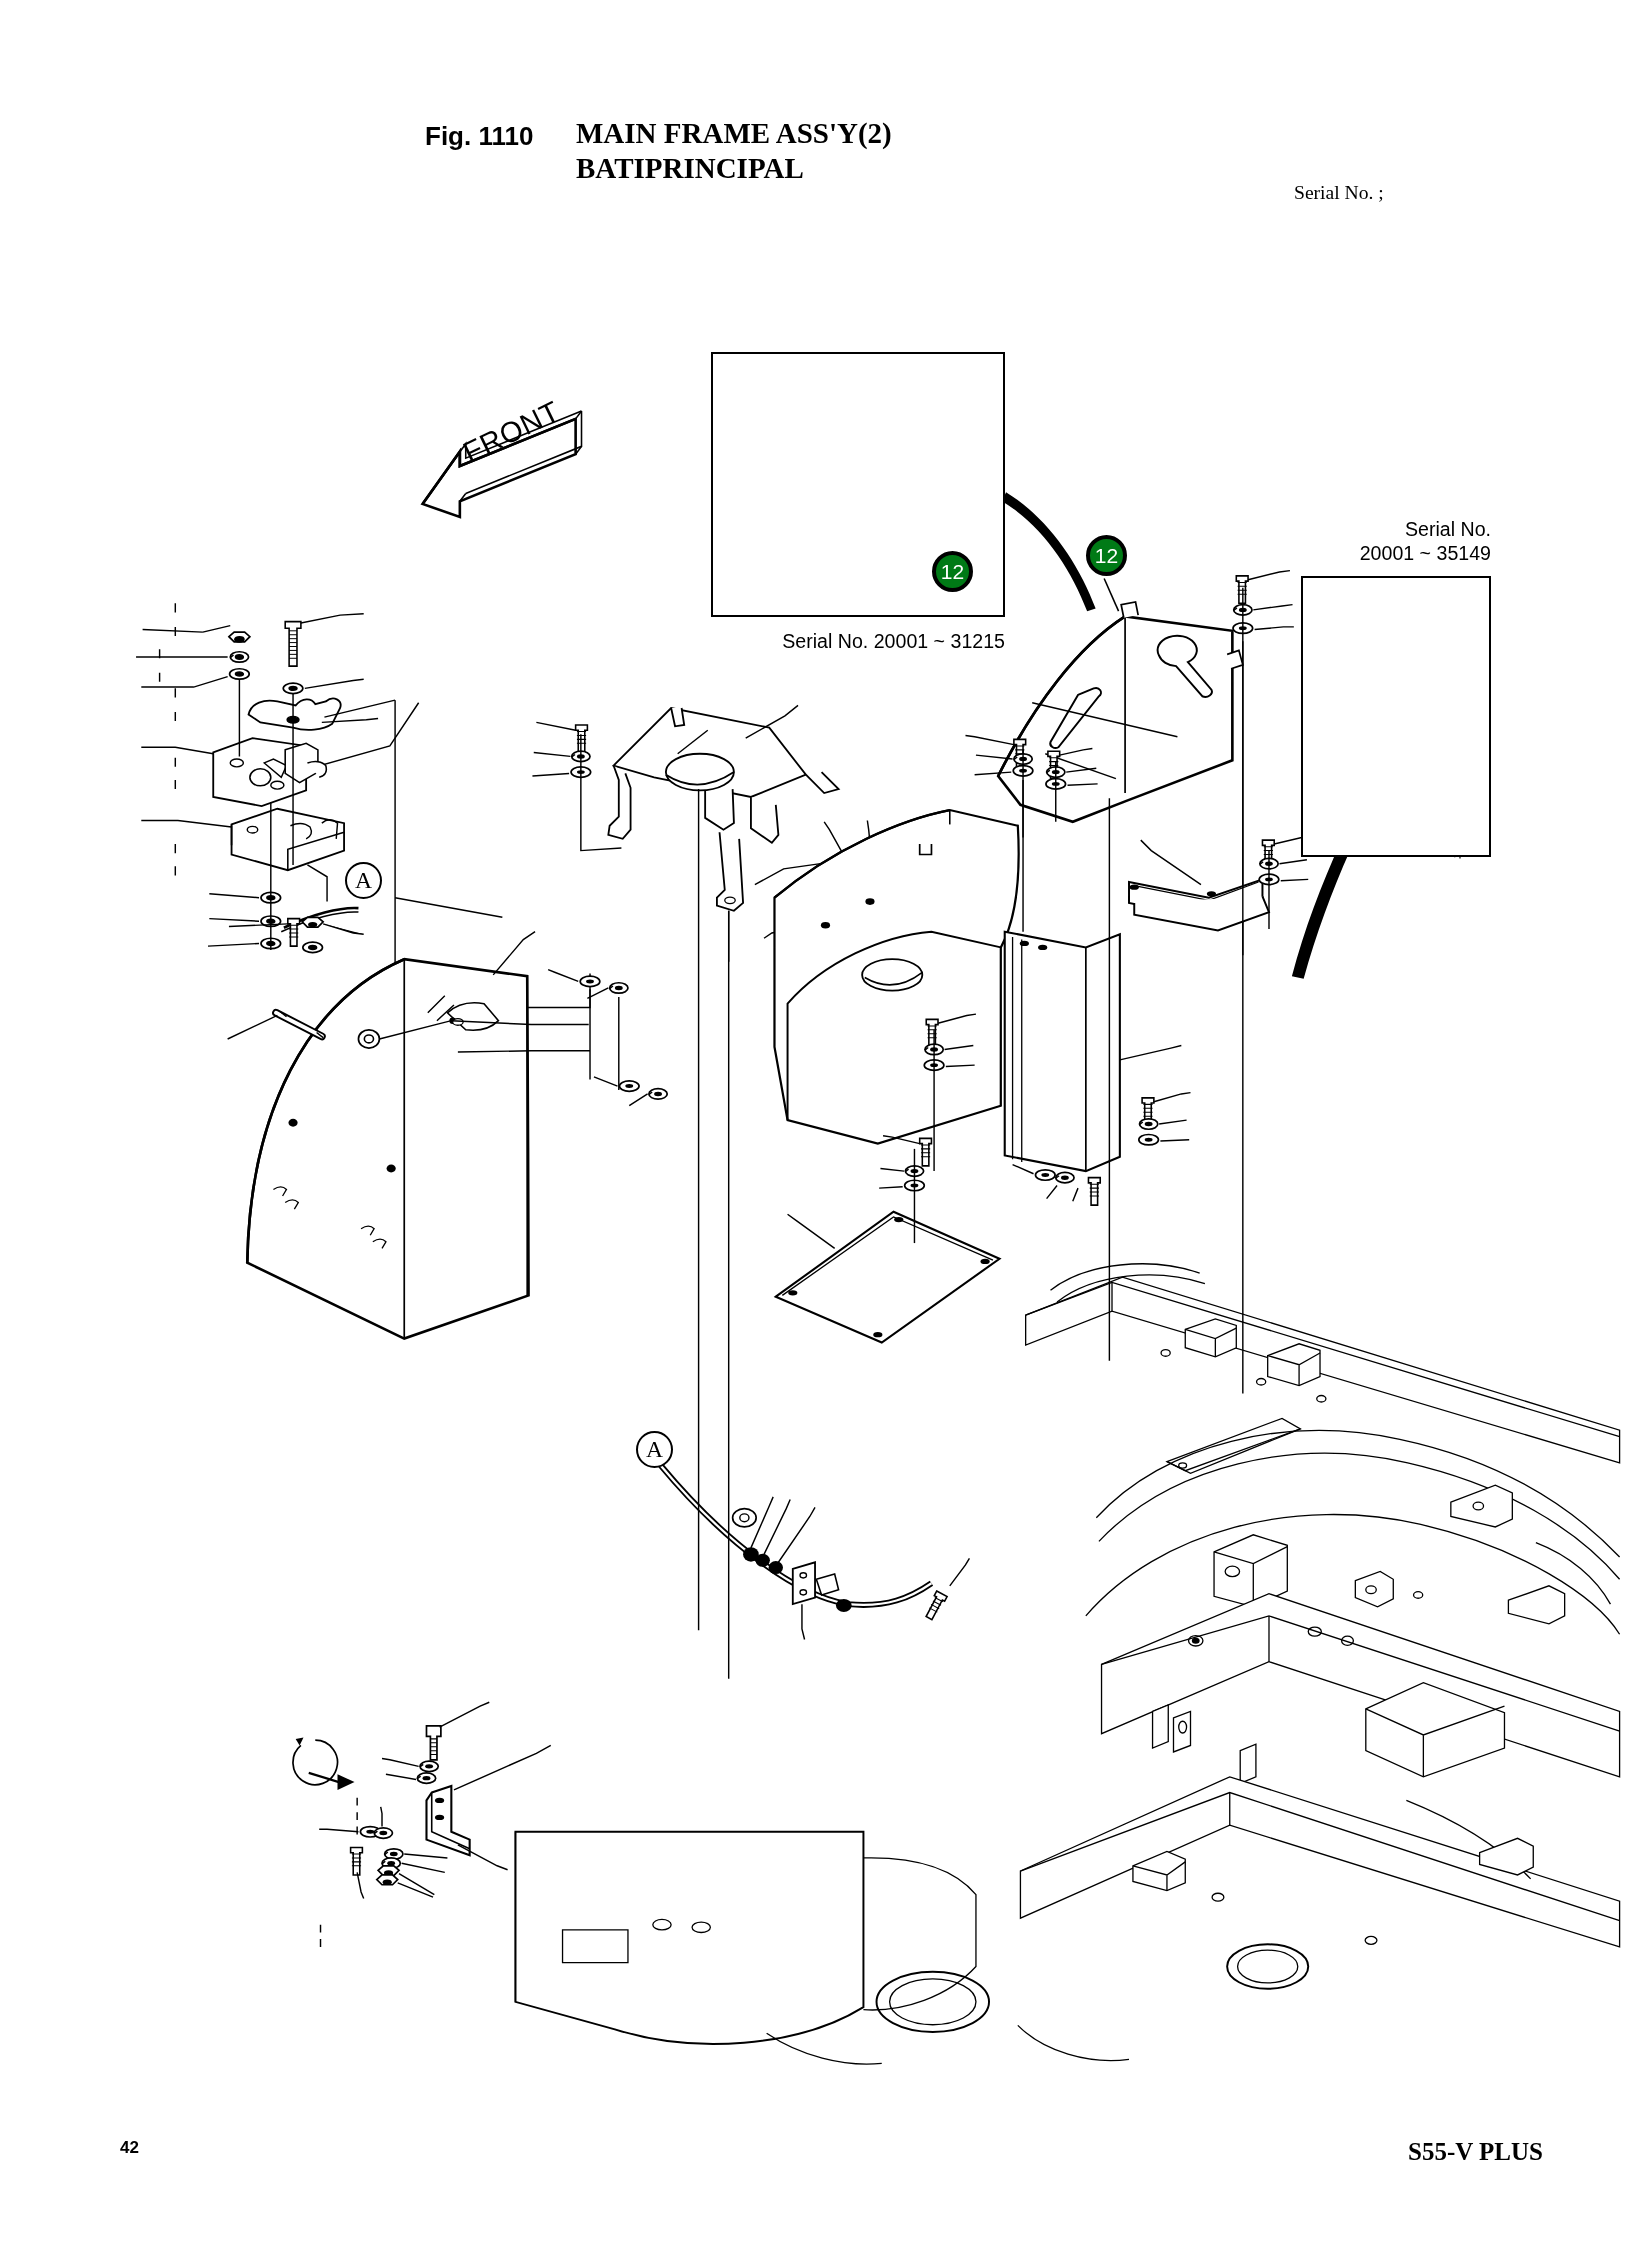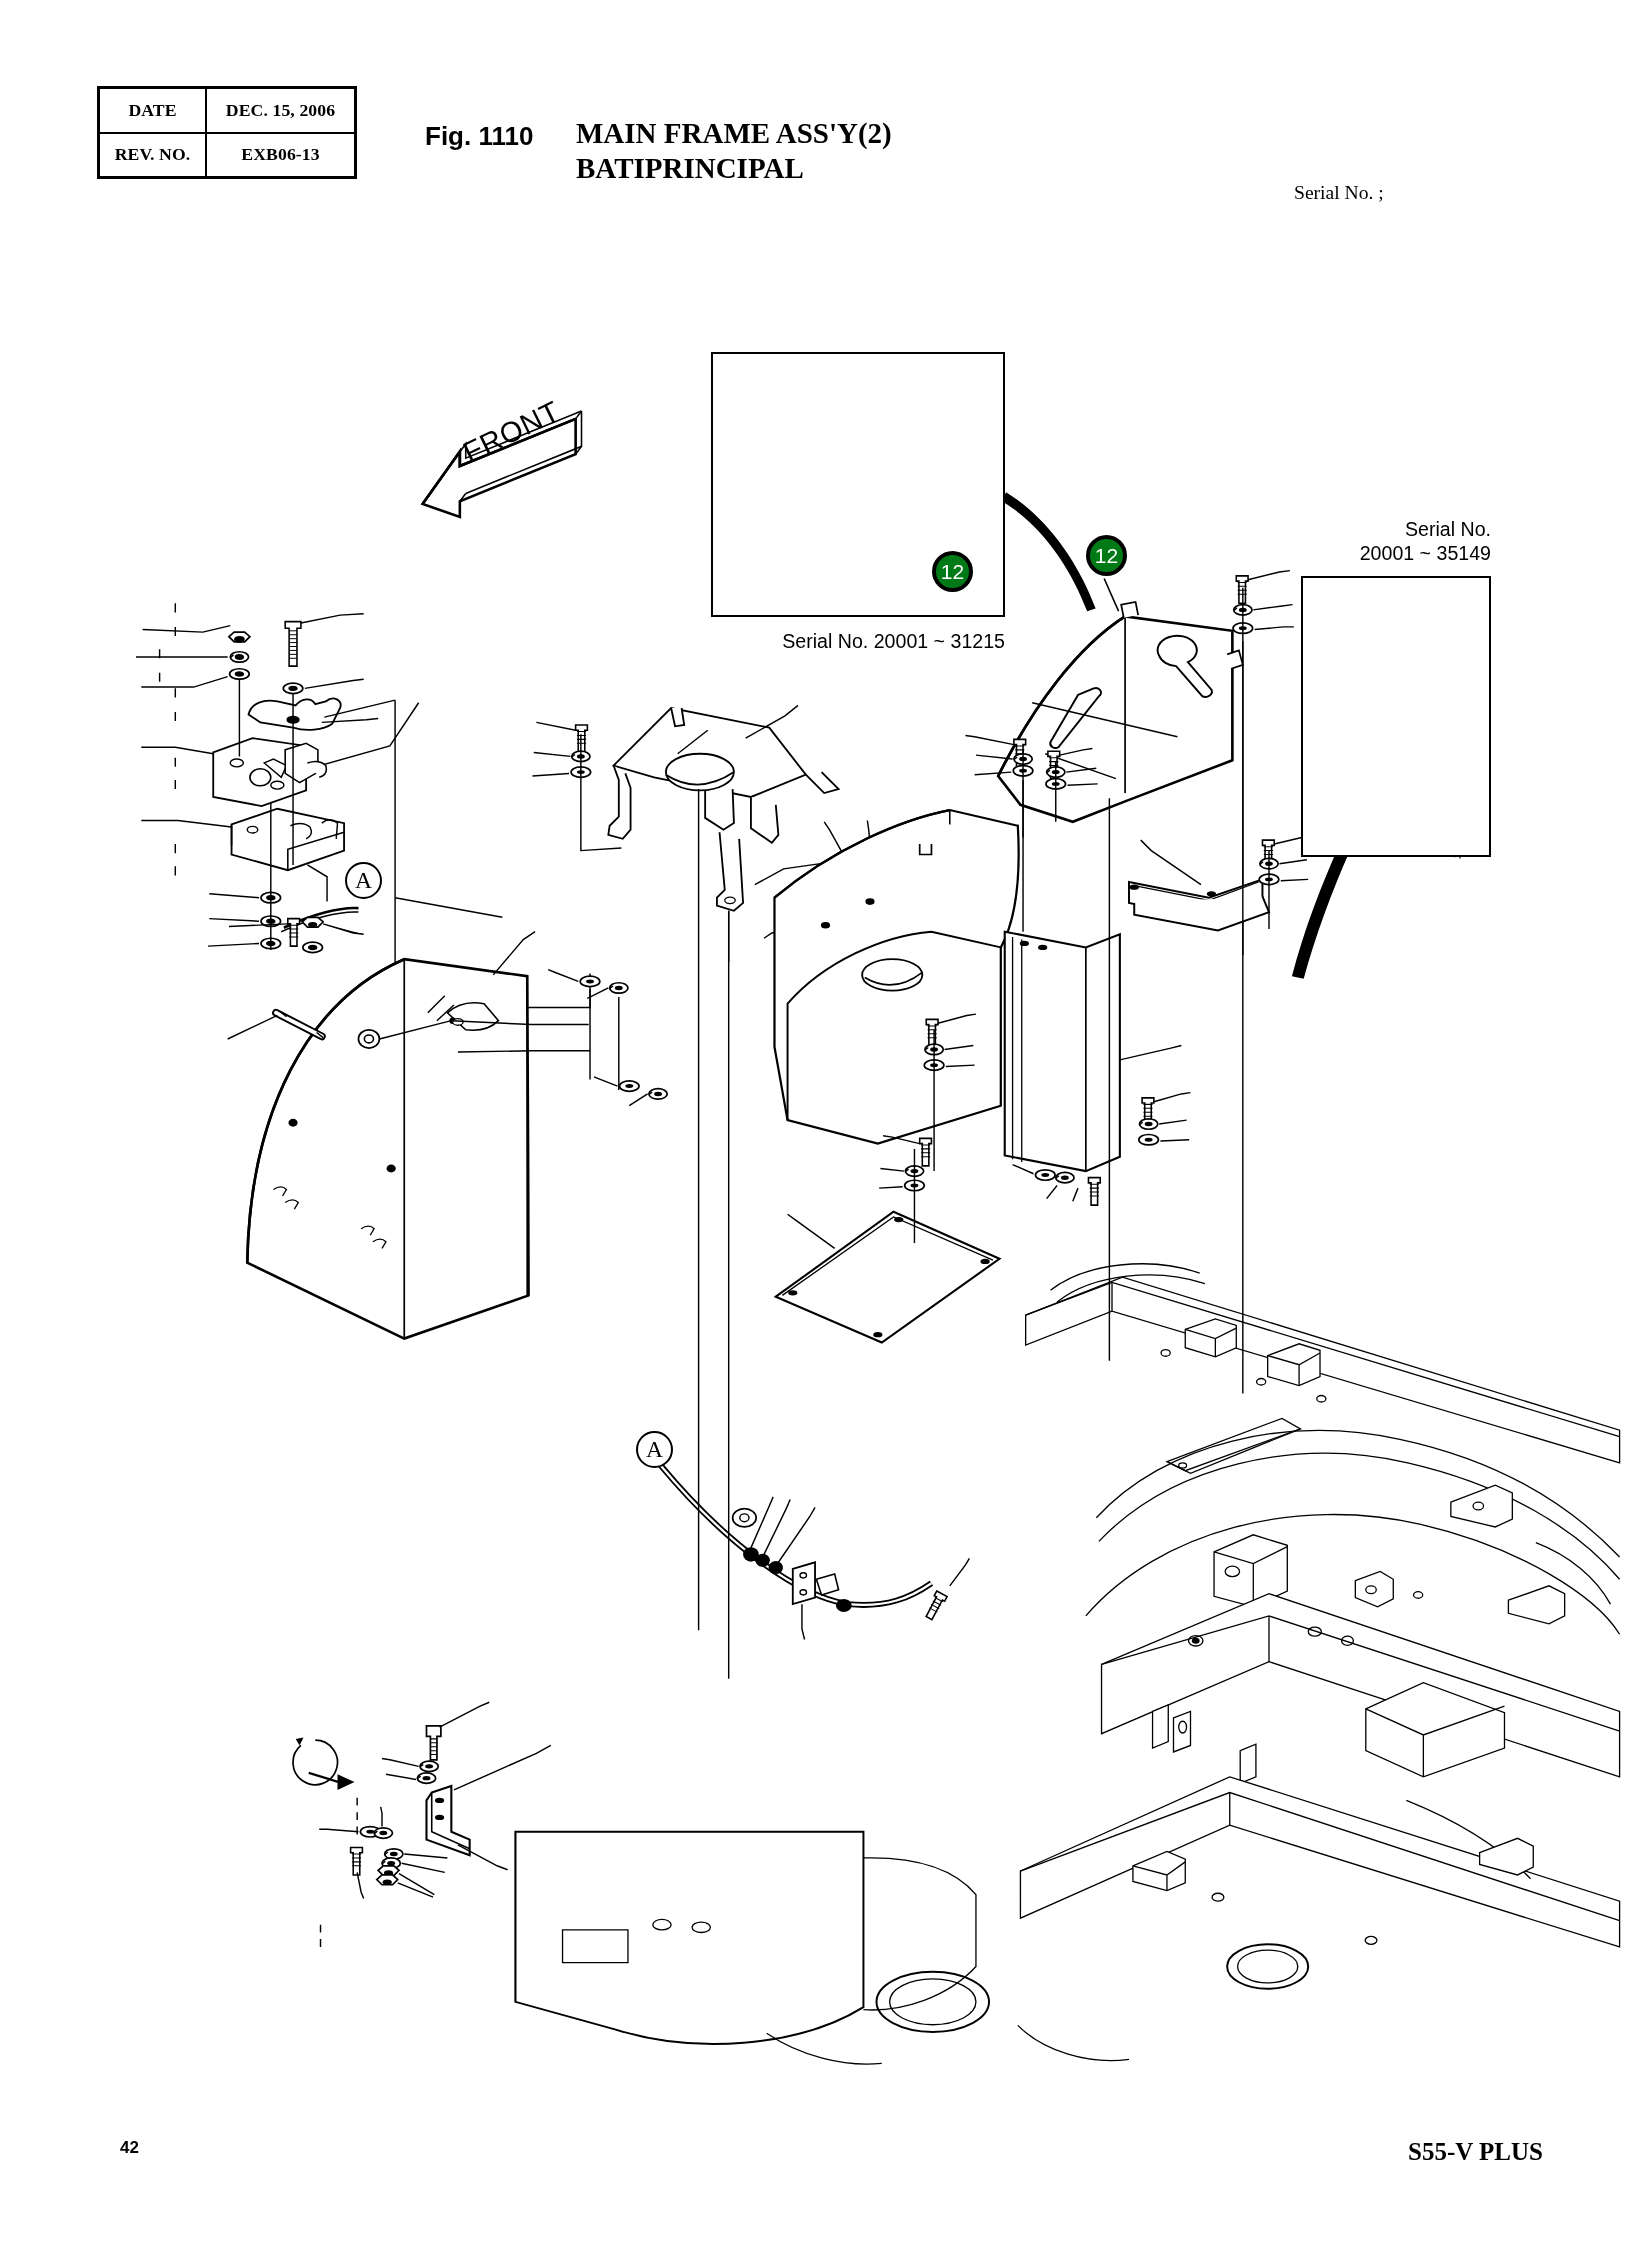--- a/index.html
+++ b/index.html
@@ -65,30 +65,20 @@
   
   .front-txt{position:absolute;left:458px;top:440px;
              font-family:"Liberation Sans",sans-serif;font-size:29px;
              letter-spacing:0.7px;transform:rotate(-26deg);transform-origin:left top;}
 </style>
 </head>
 <body>
 
 <div class="page">
 
-  <div class="titleblock">
-    <div class="tb-row">
-      <div class="tb-cell tb-key">DATE</div>
-      <div class="tb-cell tb-val">DEC. 15, 2006</div>
-    </div>
-    <div class="tb-row">
-      <div class="tb-cell tb-key">REV. NO.</div>
-      <div class="tb-cell tb-val">EXB06-13</div>
-    </div>
-  </div>
 
   <div class="fig-no">Fig. 1110</div>
 
   <div class="fig-title">
     <div>MAIN FRAME ASS'Y(2)</div>
     <div>BATIPRINCIPAL</div>
   </div>
 
   <div class="serial-head">Serial No. ;</div>
 

